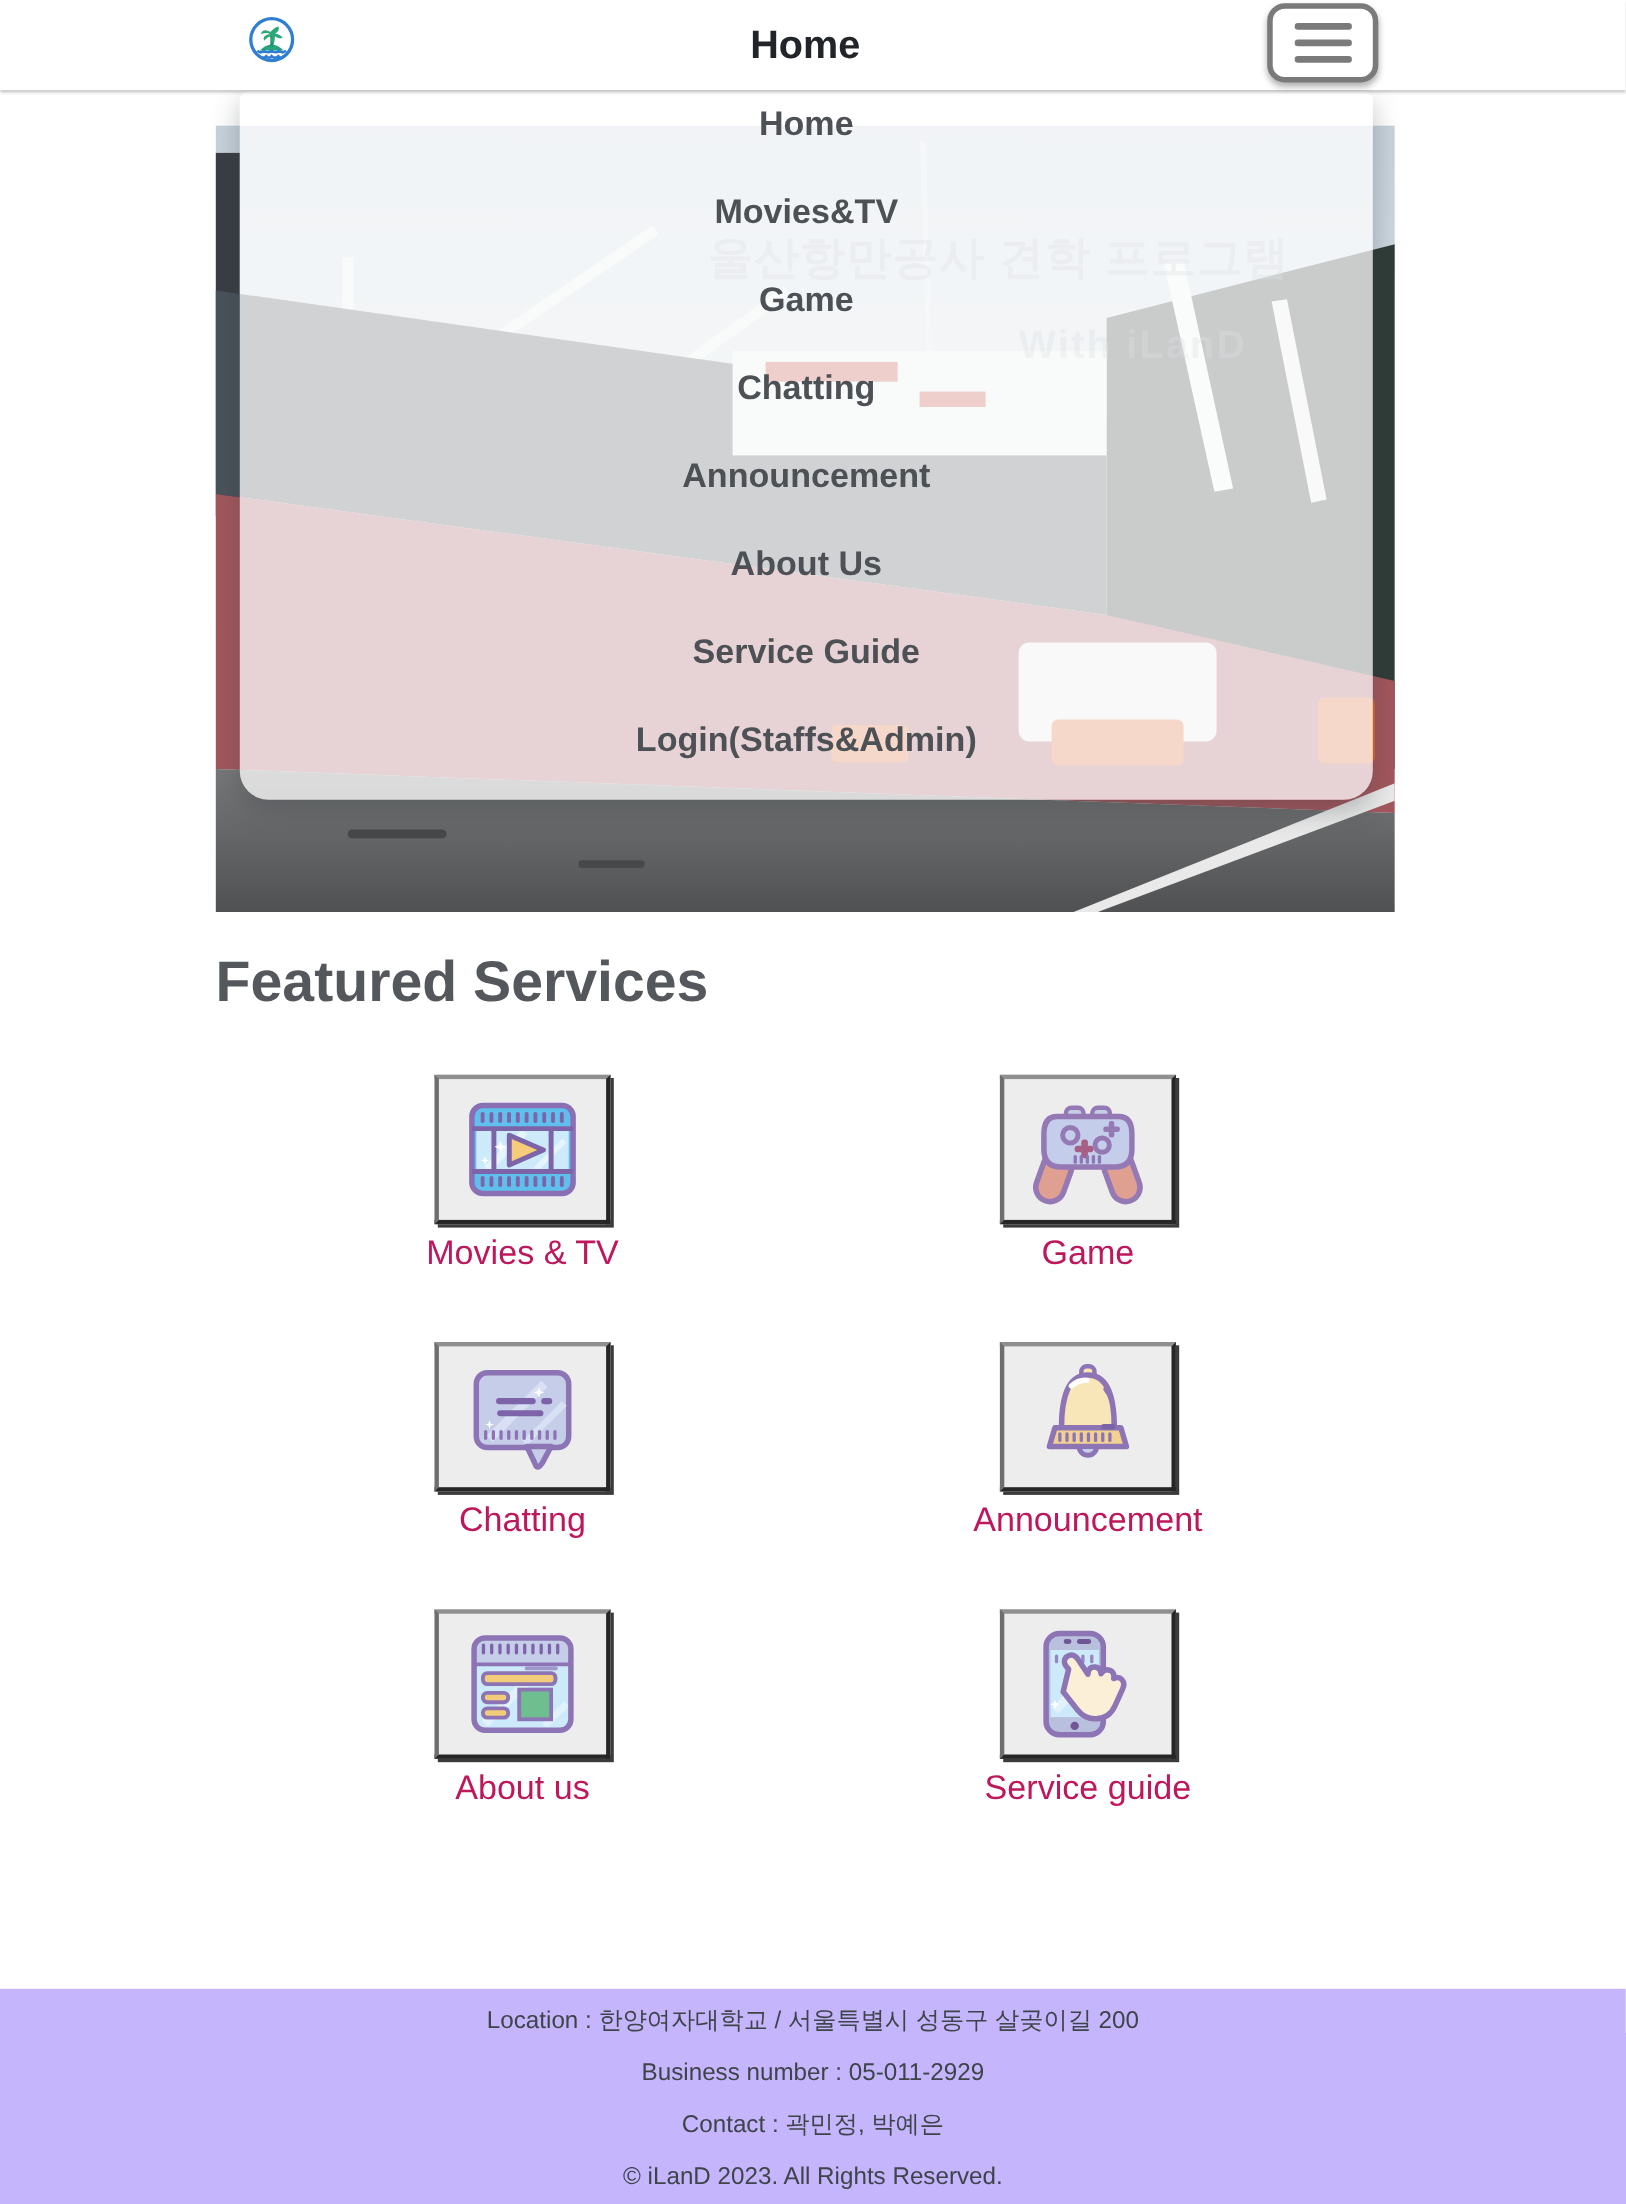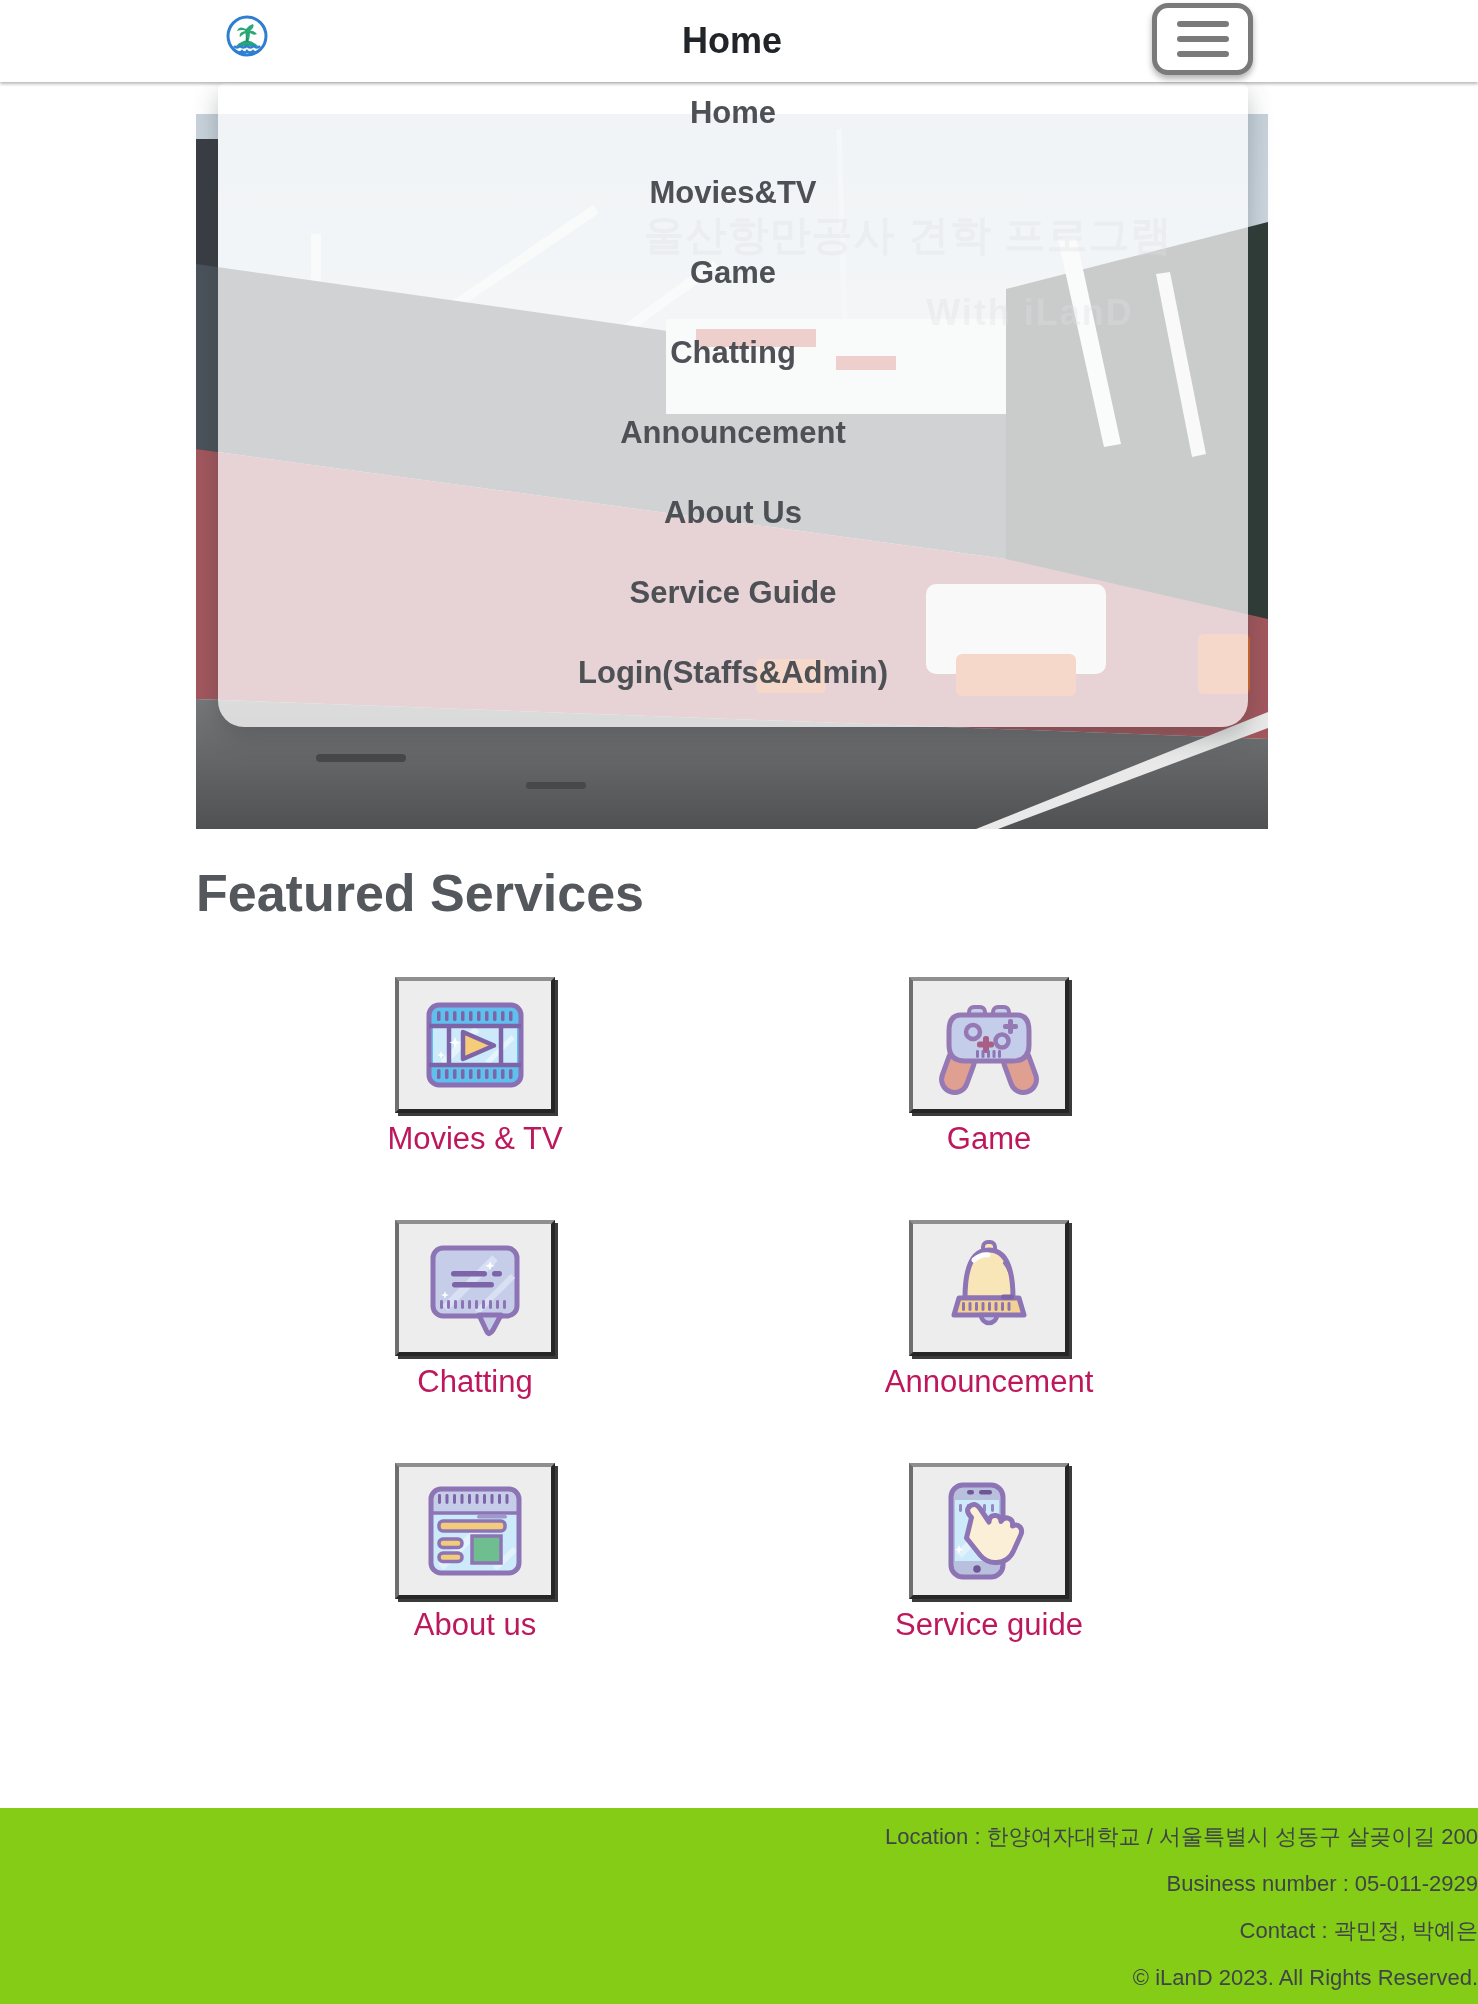--- a/index.html
+++ b/index.html
@@ -62,22 +62,22 @@
     box-shadow:3px 3px 0 rgba(25,25,25,0.85);
     display:flex;align-items:center;justify-content:center;
   }
   .iconbox svg{display:block;}
   .card-label{
     position:absolute;top:142px;left:50%;transform:translateX(-50%);
     white-space:nowrap;font-size:31px;color:#be185d;line-height:40px;
   }
   
   .app-footer{
-    margin-top:209px;height:196px;box-sizing:border-box;background:#84cc16;
-    padding-top:12px;text-align:right;color:#3e4449;font-size:22px;
+    margin-top:209px;height:196px;box-sizing:border-box;background:#c4b5fd;
+    padding-top:12px;text-align:center;color:#3e4449;font-size:22px;
   }
   .fline{line-height:34px;margin-bottom:13px;}
 </style>
 </head>
 <body>
 
 <header class="app-header">
   <div class="hwrap">
     <div class="logo">
       <svg viewBox="0 0 42 42" width="42" height="42">

